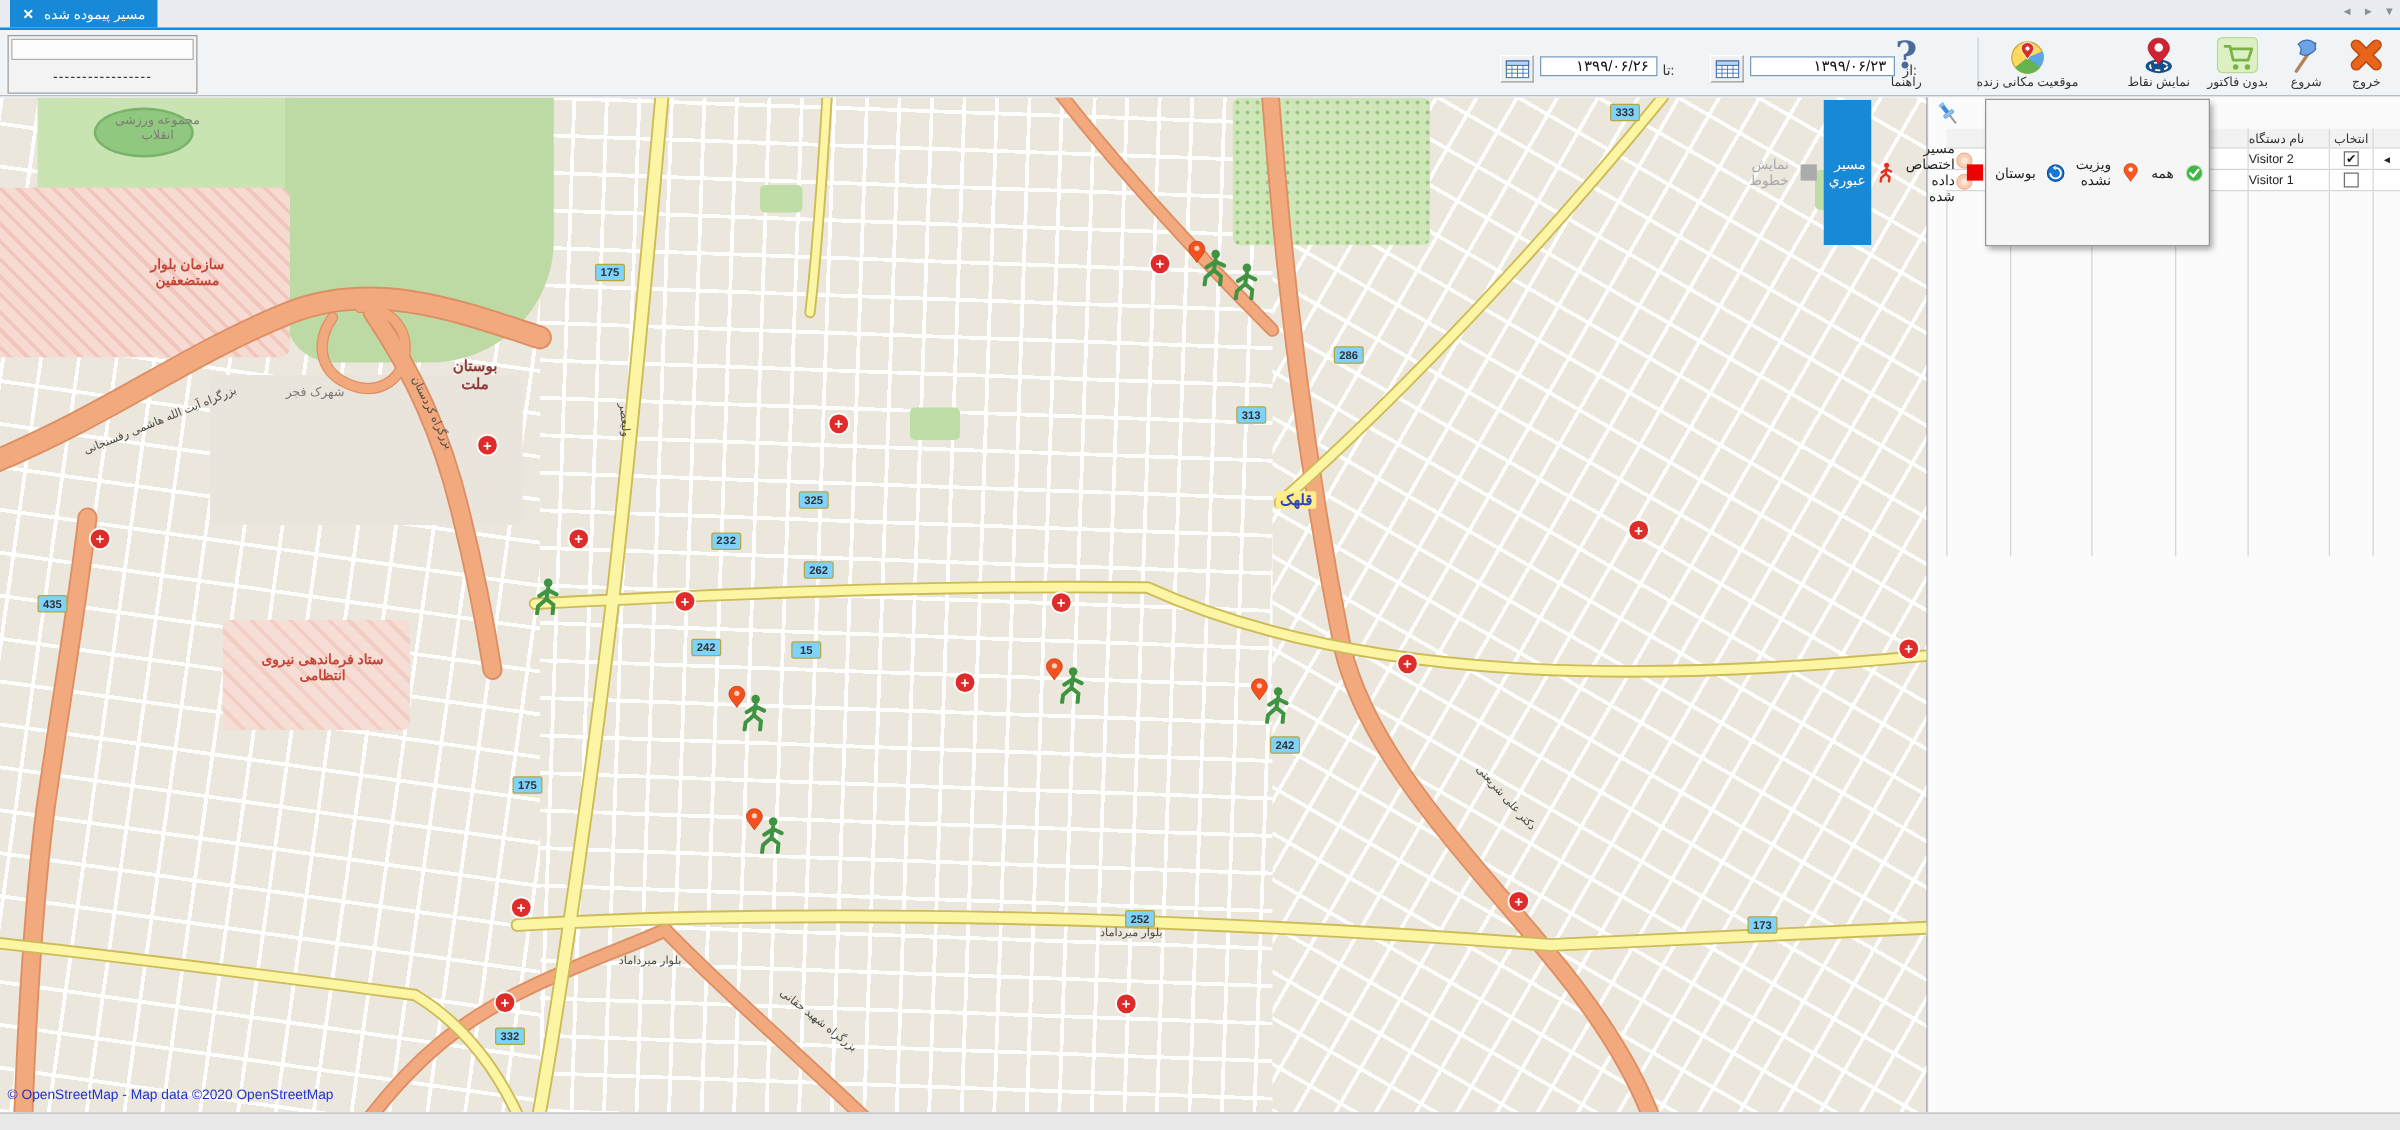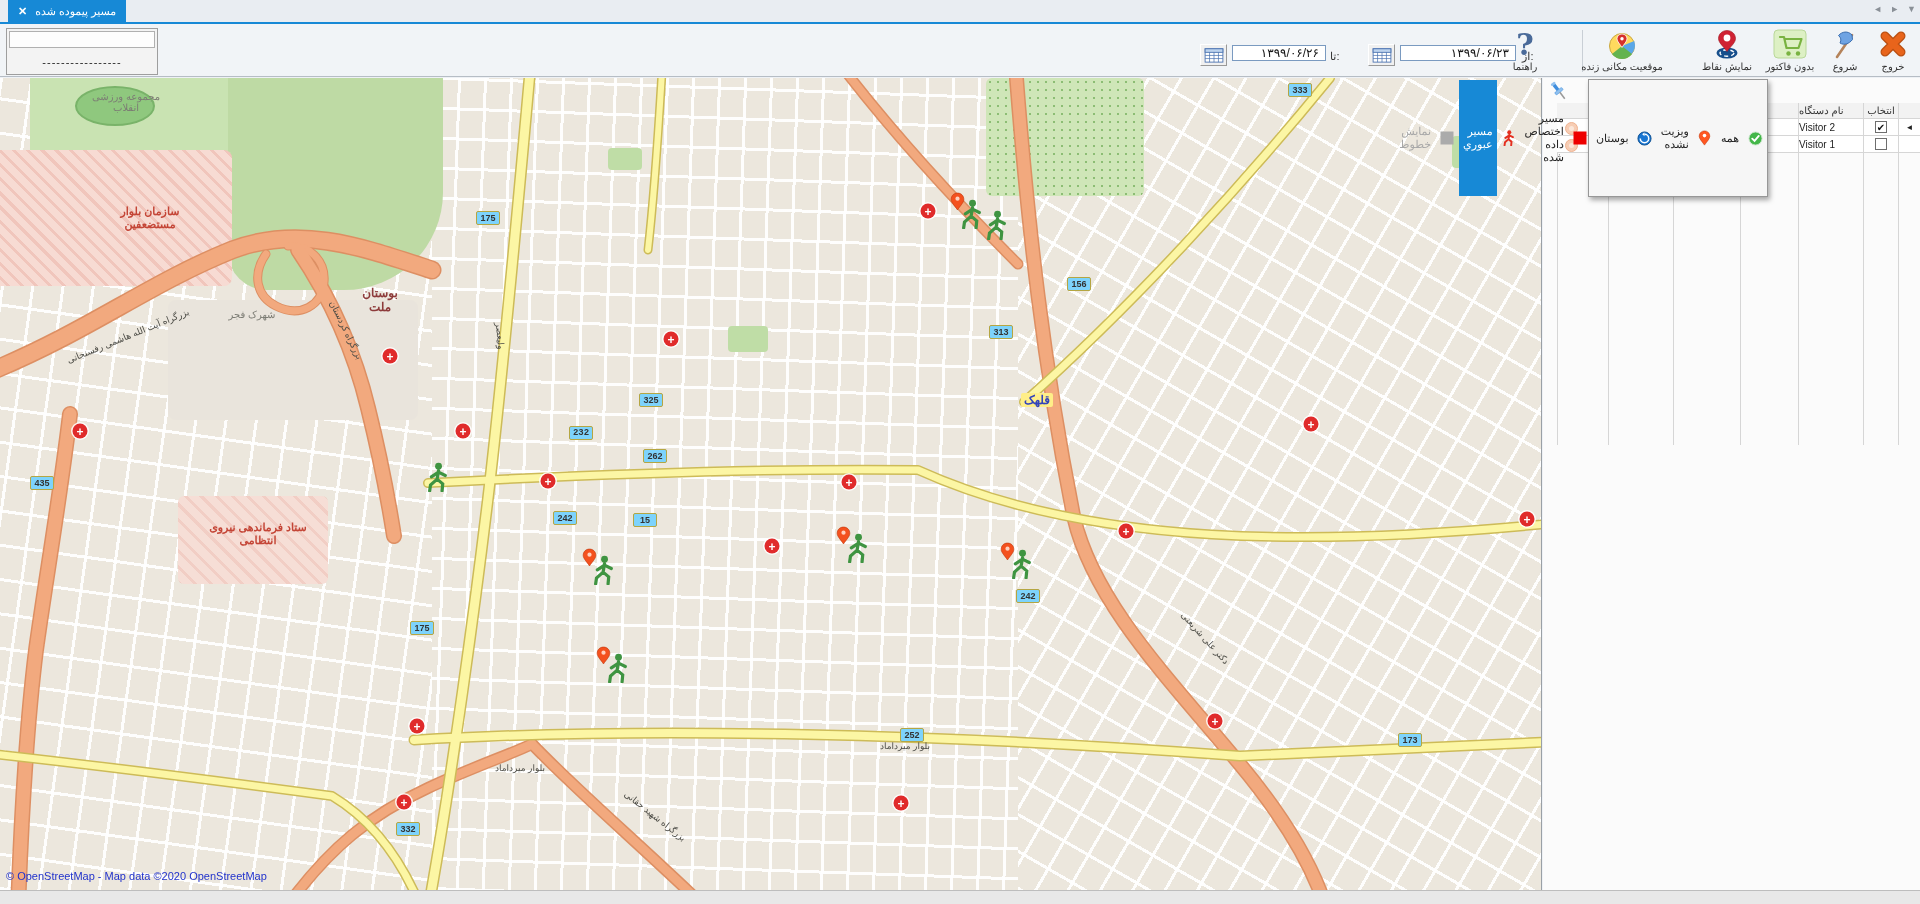--- a/index.html
+++ b/index.html
@@ -292,21 +292,21 @@
 
     <div class="mpos badge" style="left: 488px; top: 140px;">175</div>
         <div class="mpos badge" style="left: 422px; top: 550px;">175</div>
         <div class="mpos badge" style="left: 651px; top: 322px;">325</div>
         <div class="mpos badge" style="left: 581px; top: 355px; font-family: Liberation Mono, monospace;">232</div>
         <div class="mpos badge" style="left: 655px; top: 378px;">262</div>
         <div class="mpos badge" style="left: 565px; top: 440px;">242</div>
         <div class="mpos badge" style="left: 645px; top: 442px;">15</div>
         <div class="mpos badge" style="left: 1028px; top: 518px;">242</div>
         <div class="mpos badge" style="left: 1001px; top: 254px;">313</div>
-        <div class="mpos badge" style="left: 1079px; top: 206px;">156</div>
+        <div class="mpos badge" style="left: 1079px; top: 206px;">286</div>
         <div class="mpos badge" style="left: 1300px; top: 12px;">333</div>
         <div class="mpos badge" style="left: 912px; top: 657px;">252</div>
         <div class="mpos badge" style="left: 1410px; top: 662px;">173</div>
         <div class="mpos badge" style="left: 42px; top: 405px;">435</div>
         <div class="mpos badge" style="left: 408px; top: 751px;">332</div>
       </div>
 
     <div>
 
     <div class="mpos redmark" style="left: 80px; top: 353px;">+</div>

